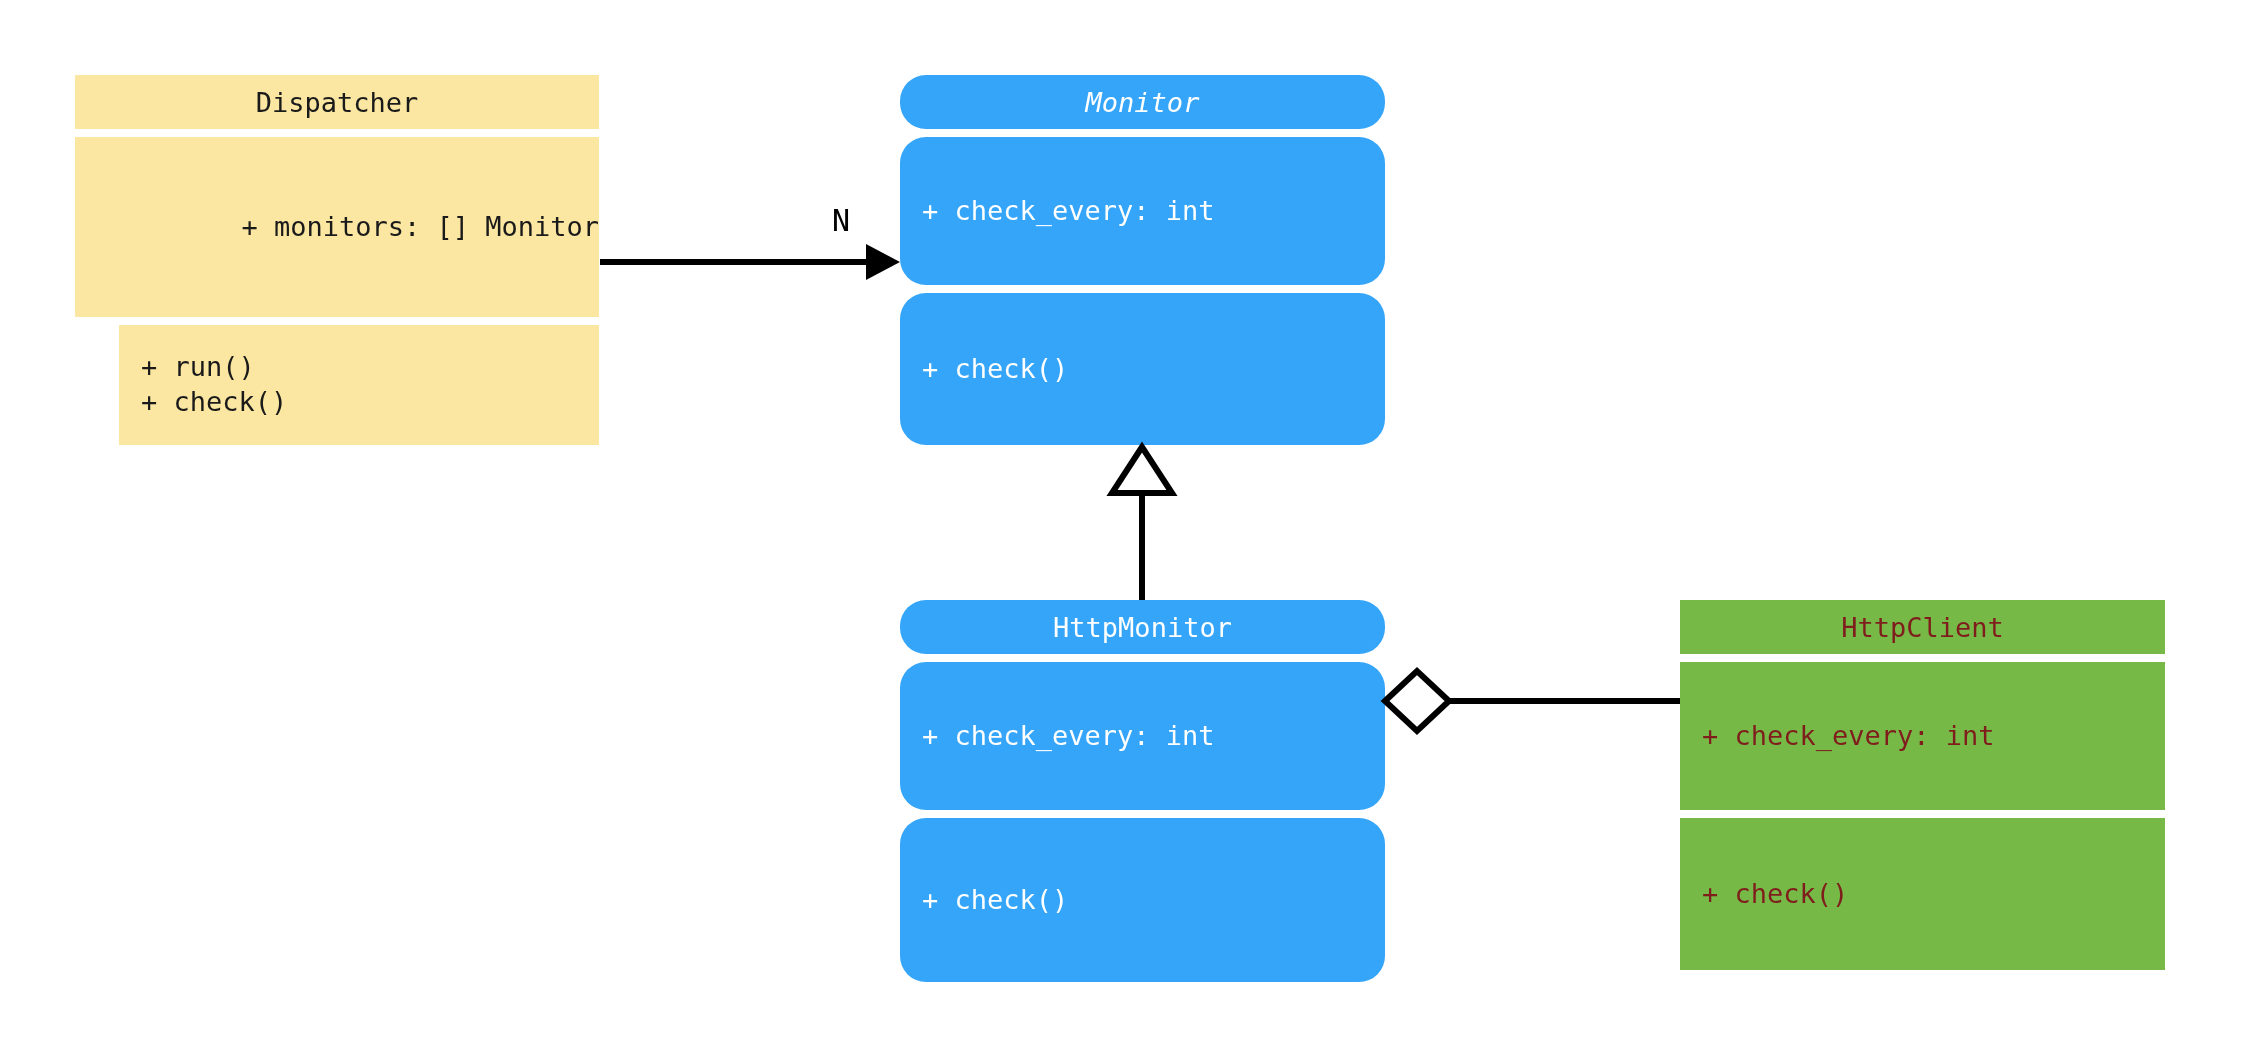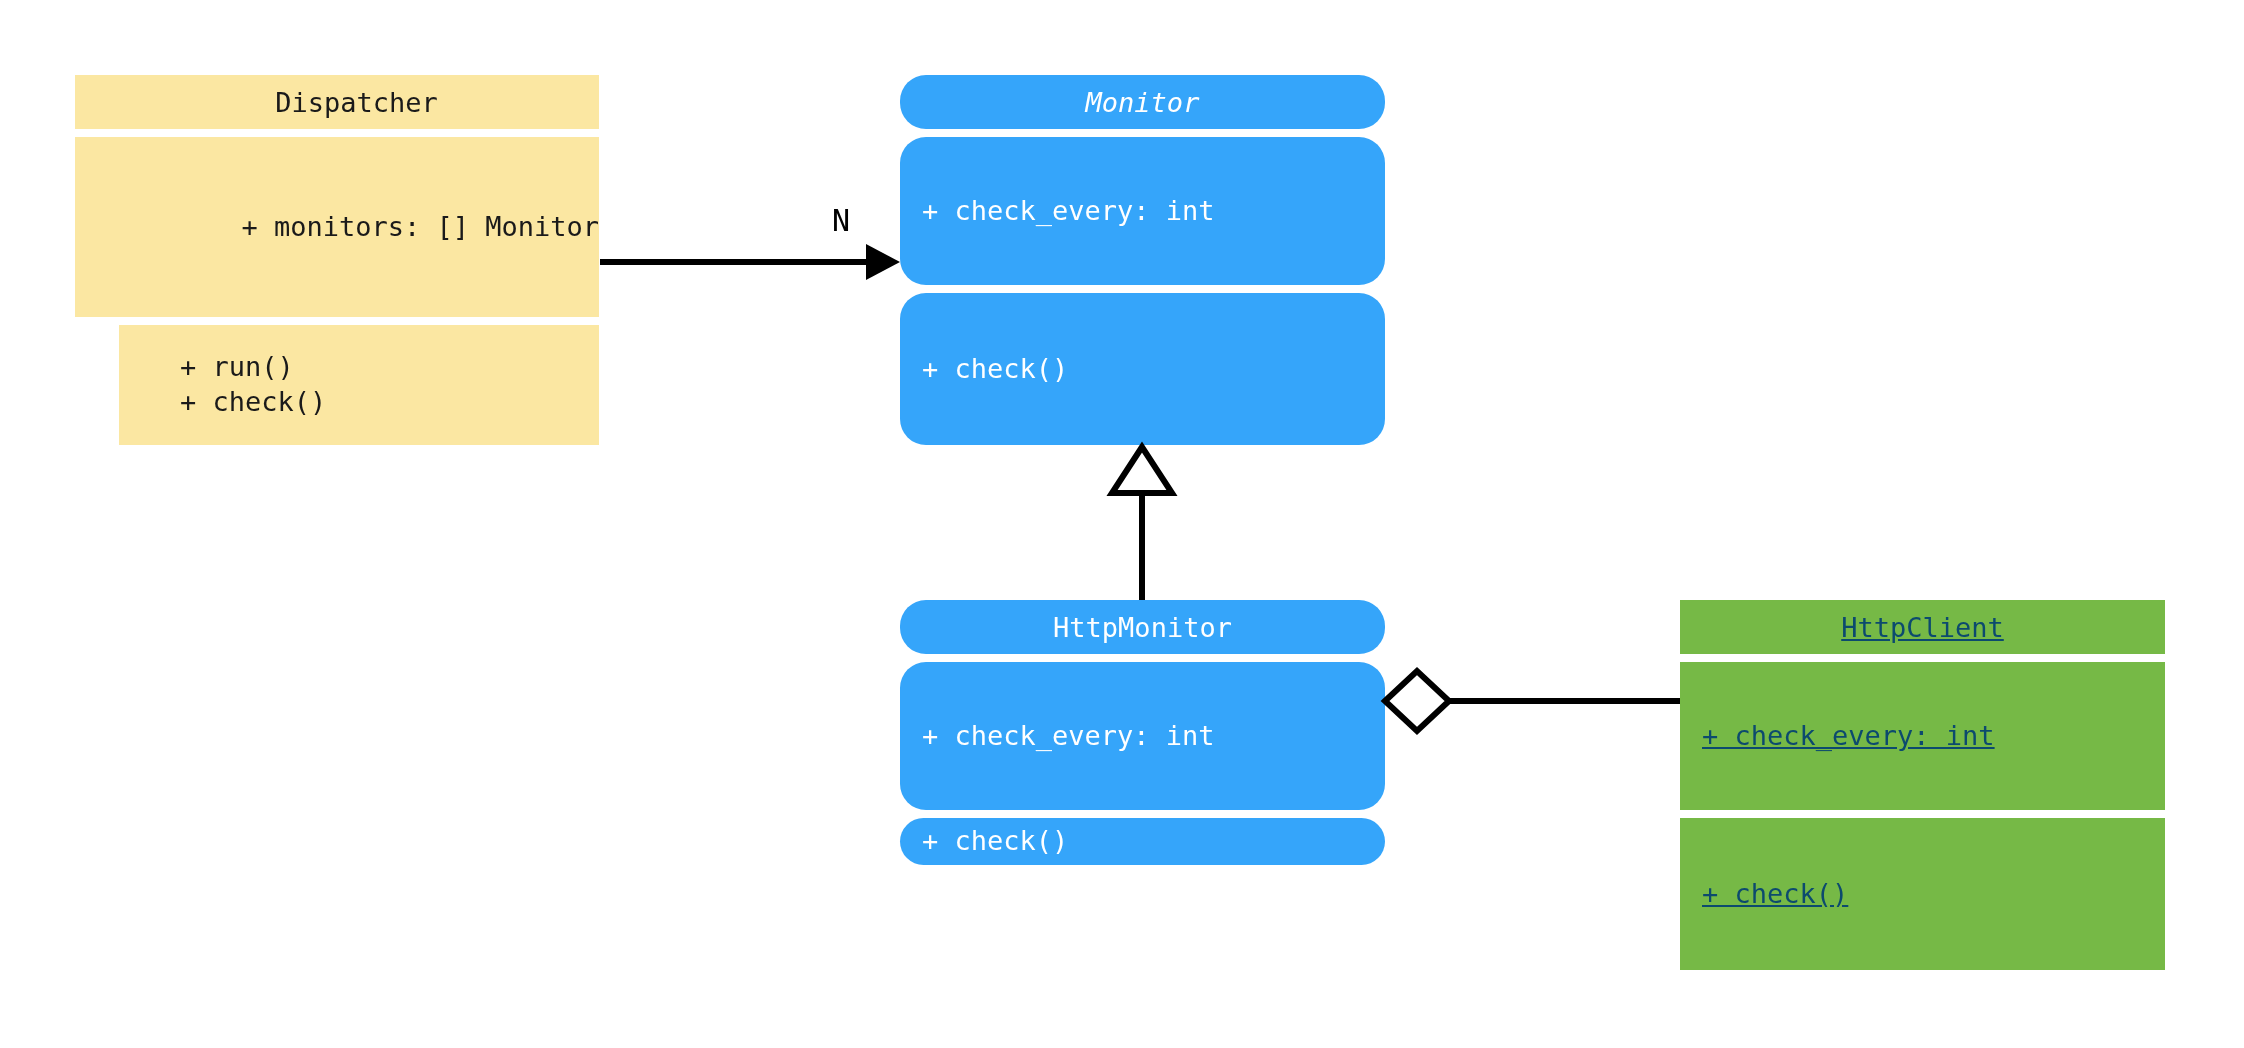--- a/index.html
+++ b/index.html
@@ -48,31 +48,31 @@
     line-height: 1.28;
     padding-left: 22px;
   }
   .compartment-gap {
     height: 8px;
     background: #ffffff;
     flex: 0 0 8px;
   }
 
   
-  .theme-yellow .uml-compartment { background: #fbe7a2; padding-left: 39px; }
+  .theme-yellow .uml-compartment { background: #fbe7a2; }
   .theme-yellow .uml-title,
   .theme-yellow .uml-row { color: #1a1a1a; }
 
   .theme-blue .uml-compartment { background: #35a5fa; border-radius: 26px; }
   .theme-blue .uml-title,
   .theme-blue .uml-row { color: #ffffff; }
 
   .theme-green .uml-compartment { background: #76b946; }
   .theme-green .uml-title,
-  .theme-green .uml-row { color: #0c4a6e; text-decoration: underline; }
+  .theme-green .uml-row { color: #7f1d1d; }
 
   
   .connector-layer {
     position: absolute;
     left: 0;
     top: 0;
     width: 2244px;
     height: 1048px;
     pointer-events: none;
   }
@@ -110,21 +110,21 @@
     <div class="compartment-gap"></div>
     <div class="uml-compartment" style="height:148px;">
       <div class="uml-row">+ check_every: int</div>
     </div>
     <div class="compartment-gap"></div>
     <div class="uml-compartment" style="flex:1 1 auto;">
       <div class="uml-row">+ check()</div>
     </div>
   </div>
 
-  <div class="uml-class theme-blue" style="left:900px; top:600px; width:485px; height:265px;">
+  <div class="uml-class theme-blue" style="left:900px; top:600px; width:485px; height:382px;">
     <div class="uml-compartment" style="height:54px;">
       <div class="uml-title">HttpMonitor</div>
     </div>
     <div class="compartment-gap"></div>
     <div class="uml-compartment" style="height:148px;">
       <div class="uml-row">+ check_every: int</div>
     </div>
     <div class="compartment-gap"></div>
     <div class="uml-compartment" style="flex:1 1 auto;">
       <div class="uml-row">+ check()</div>

